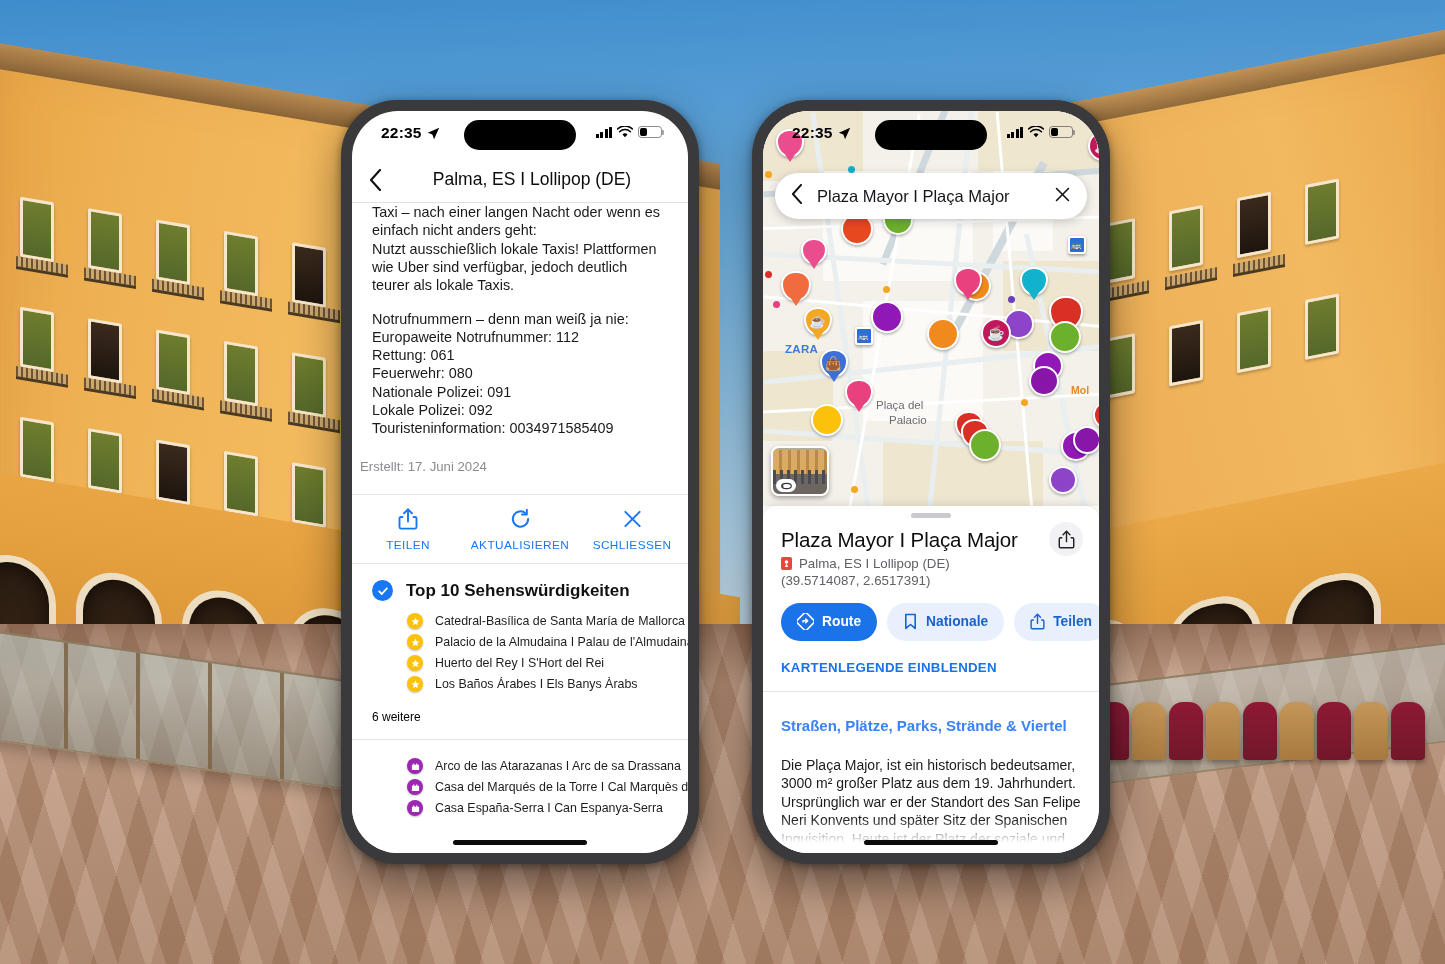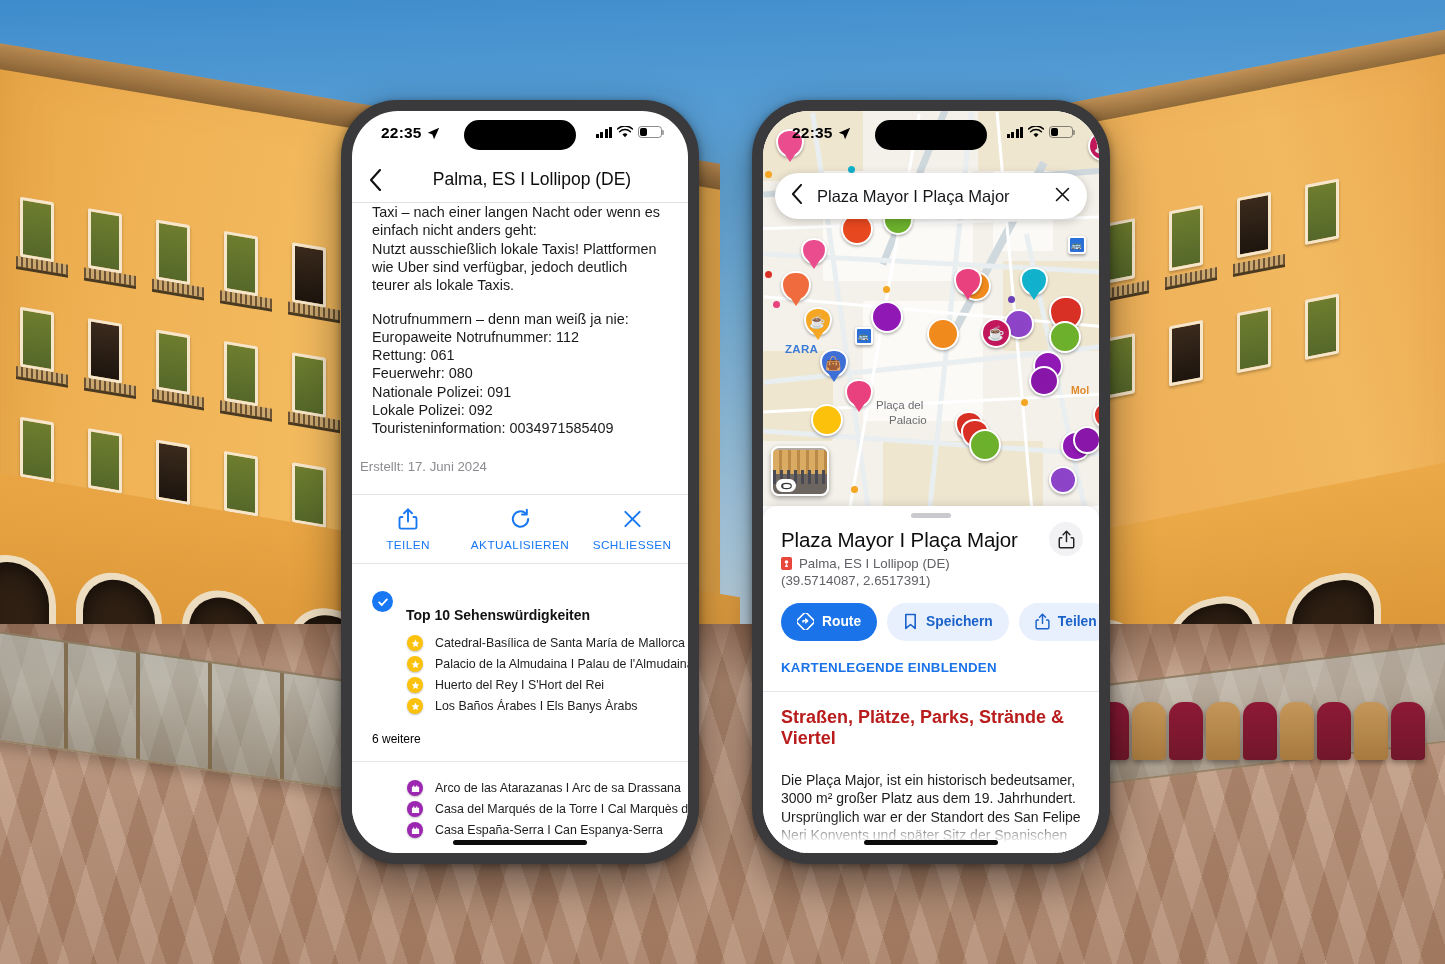--- a/index.html
+++ b/index.html
@@ -160,21 +160,21 @@
     padding: 13px 0 11px; background: #fff;
   }
   .action { flex: 1; display: flex; flex-direction: column; align-items: center; gap: 8px; }
   .action span { color: #1878f3; font-size: 11.8px; letter-spacing: .4px; }
   .section { padding: 12px 0 4px; border-bottom: 1px solid #e6e6e8; }
   .section-head { display: flex; align-items: center; gap: 13px; padding: 4px 0 6px 20px; }
   .check {
     width: 21px; height: 21px; border-radius: 50%; background: #1878f3;
     display:flex;align-items:center;justify-content:center; flex: none;
   }
-  .section-title { font-size: 14px; font-weight: 700; color: #111; margin-top: 27px; }
+  .section-title { font-size: 17px; font-weight: 700; color: #111; }
   .poi-list { padding: 6px 0 2px 55px; }
   .poi { display: flex; align-items: center; gap: 12px; margin-bottom: 5px; }
   .poi-pin {
     width: 16px; height: 16px; border-radius: 50%; flex: none;
     display:flex;align-items:center;justify-content:center;
     box-shadow: 0 1px 2px rgba(0,0,0,.25);
   }
   .poi-label { font-size: 12.4px; color: #1d1d1f; white-space: nowrap; overflow: hidden; }
   .more-link { color: #000000; font-size: 12px; padding: 11px 0 11px 20px; }
   .home-ind {
@@ -246,21 +246,21 @@
   }
   .btn-row { display:flex; gap: 10px; margin-top: 15px; }
   .btn {
     display:flex;align-items:center;justify-content:center;gap:8px;
     height: 38px; border-radius: 20px; font-size: 13.8px; padding: 0 16px;
   }
   .btn.primary { background: #1a73e8; color:#fff; font-weight:600; }
   .btn.ghost { background: #e8f0fe; color:#1a62c9; font-weight:600; }
   .legend-link { color:#1a73e8; font-size:13.3px; font-weight:700; letter-spacing:.25px; margin: 19px 0 16px; }
   .divider { height:1px; background:#e6e6e9; margin: 0 -18px; }
-  .cat-title { font-size: 18px; font-weight: 700; color:#b91c1c; margin: 15px 0 0; }
+  .cat-title { font-size: 15px; font-weight: 700; color:#3b82f6; margin: 25px 0 0; }
   .desc { font-size: 14px; line-height: 1.33; color: #1b1b1d; margin-top: 22px; }
   .fade-bottom {
     position:absolute; left:0; right:0; bottom:0; height: 34px; z-index: 30;
     background: linear-gradient(rgba(255,255,255,0), #fff 70%);
   }
 </style>
 </head>
 <body>
 
 <div id="bg">
@@ -681,21 +681,21 @@
             <svg width="17" height="17" viewBox="0 0 18 18">
               <rect x="1.8" y="1.8" width="14.4" height="14.4" rx="2.4" transform="rotate(45 9 9)" fill="none" stroke="#fff" stroke-width="1.7"></rect>
               <path d="M6.4 9.6V8.2h4.1M9.1 6.3l2.2 2-2.2 2" stroke="#fff" stroke-width="1.6" fill="none" stroke-linecap="round" stroke-linejoin="round"></path>
             </svg>
             <span>Route</span>
           </div>
           <div class="btn ghost">
             <svg width="15" height="17" viewBox="0 0 16 18">
               <path d="M3 1.6h10v14.8L8 12.2l-5 4.2z" fill="none" stroke="#1a62c9" stroke-width="1.7" stroke-linejoin="round"></path>
             </svg>
-            <span>Speichern</span>
+            <span>Nationale</span>
           </div>
           <div class="btn ghost">
             <svg width="15" height="17" viewBox="0 0 20 22">
               <path d="M10 1.5v12" stroke="#1a62c9" stroke-width="1.9" stroke-linecap="round"></path>
               <path d="M6 5.3 10 1.4l4 3.9" stroke="#1a62c9" stroke-width="1.9" fill="none" stroke-linecap="round" stroke-linejoin="round"></path>
               <path d="M4.5 9H3a1.5 1.5 0 0 0-1.5 1.5v8.6A1.5 1.5 0 0 0 3 20.6h14a1.5 1.5 0 0 0 1.5-1.5v-8.6A1.5 1.5 0 0 0 17 9h-1.5" stroke="#1a62c9" stroke-width="1.9" fill="none" stroke-linecap="round"></path>
             </svg>
             <span>Teilen</span>
           </div>
         </div>

